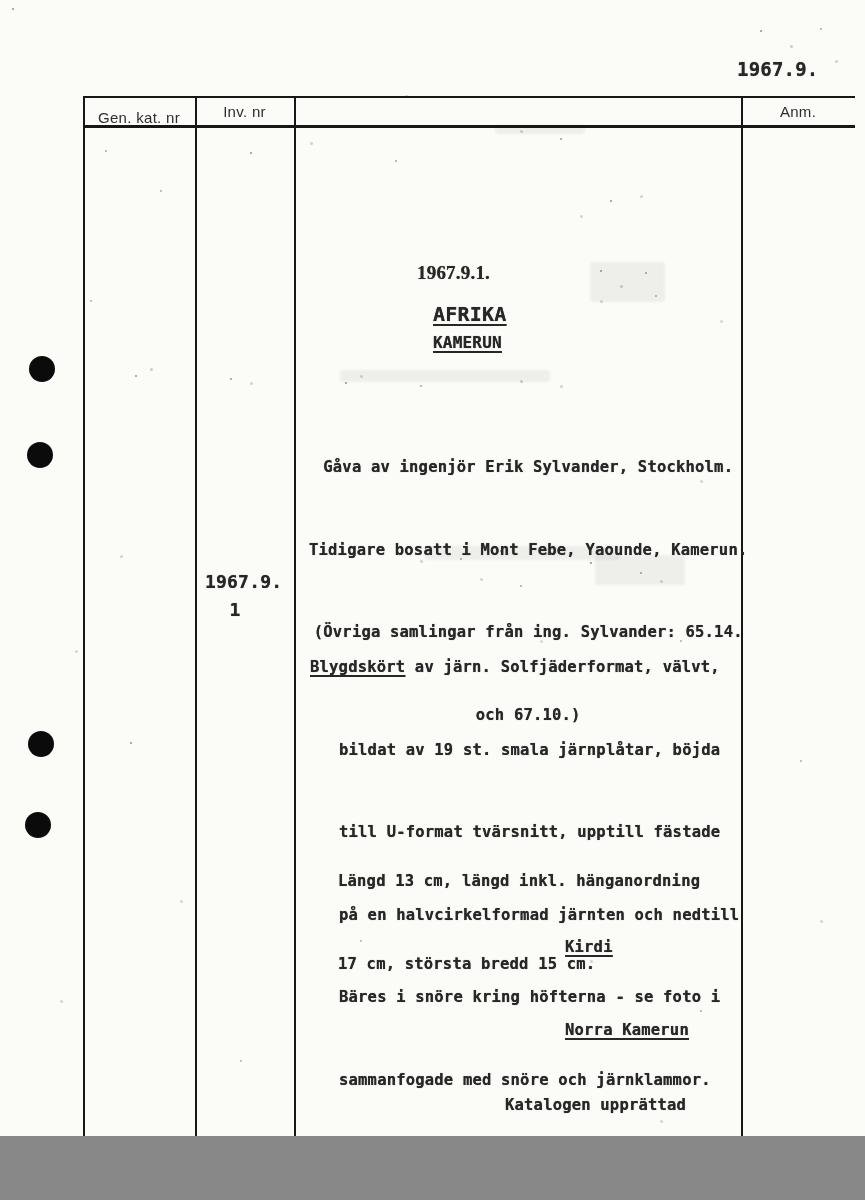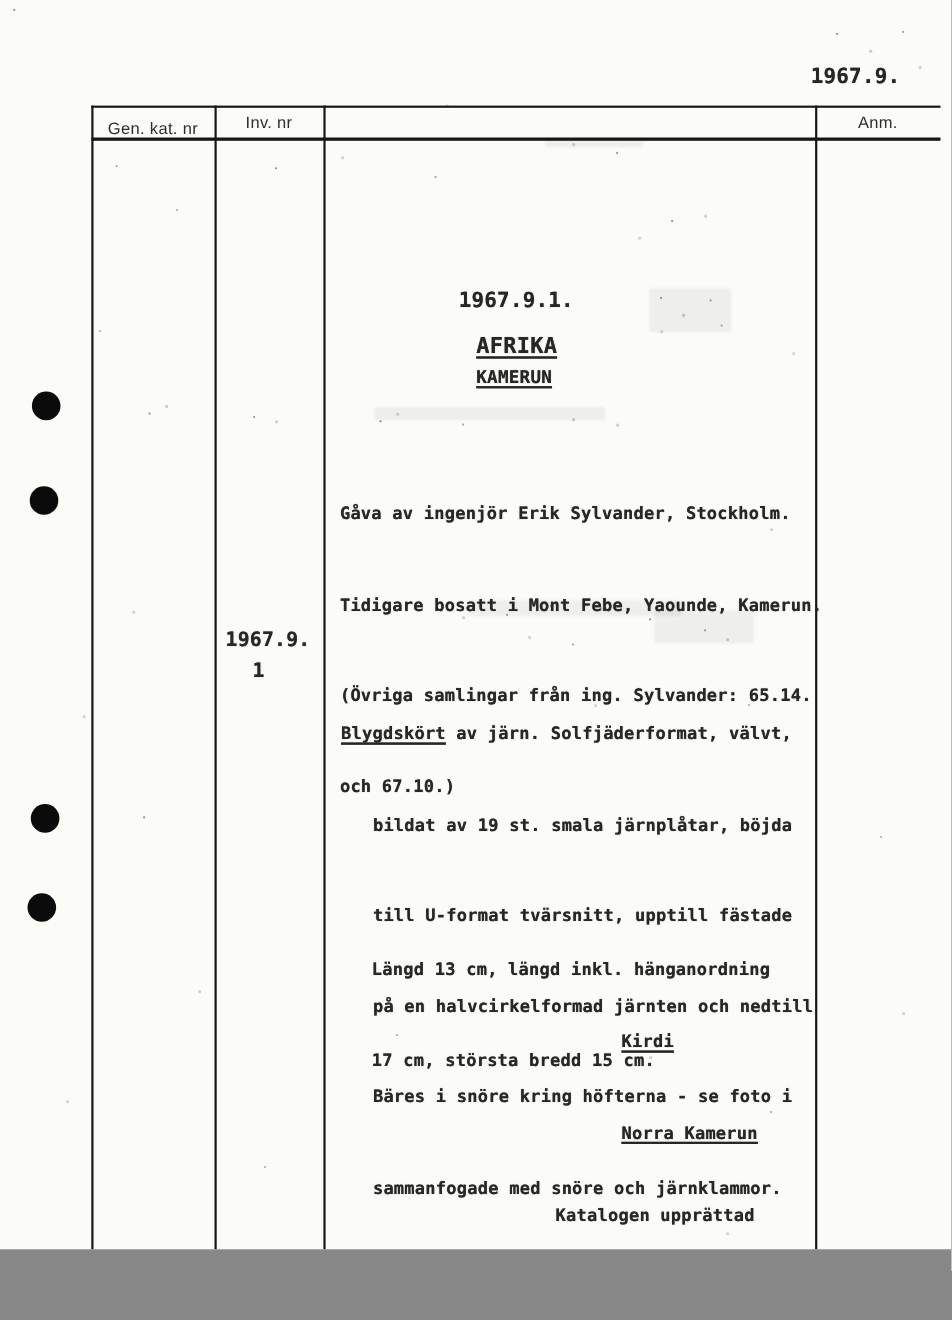--- a/index.html
+++ b/index.html
@@ -95,25 +95,25 @@
   <div class="hline" style="left:83px; top:125px; width:772px; height:3px;"></div>
   <div class="vline" style="left:83px;  top:96px; width:2px; height:1040px;"></div>
   <div class="vline" style="left:195px; top:96px; width:2px; height:1040px;"></div>
   <div class="vline" style="left:294px; top:96px; width:2px; height:1040px;"></div>
   <div class="vline" style="left:741px; top:96px; width:2px; height:1040px;"></div>
 
   <div class="print-label" style="left:83px; width:112px; top:109px;">Gen. kat. nr</div>
   <div class="print-label" style="left:195px; width:99px; top:103px;text-align:center;">Inv. nr</div>
   <div class="print-label" style="left:741px; width:114px; top:103px;">Anm.</div>
 
-  <div class="tw tw-lg" style="left:417px; top:261px;">1967.9.1.</div>
+  <div class="tw tw-lg" style="left:417px; top:261px;font-family:Liberation Serif, serif;">1967.9.1.</div>
   <div class="tw u" style="left:433px; top:301px; font-size:20px;">AFRIKA</div>
   <div class="tw u" style="left:433px; top:329px; font-size:16px;">KAMERUN</div>
 
-  <div class="tw" style="left:309px; top:399px;">
+  <div class="tw" style="left:309px; top:399px;text-align:center;">
     <div>Gåva av ingenjör Erik Sylvander, Stockholm.</div>
     <div>Tidigare bosatt i Mont Febe, Yaounde, Kamerun.</div>
     <div>(Övriga samlingar från ing. Sylvander: 65.14.</div>
     <div>och 67.10.)</div>
   </div>
 
   <div class="tw tw-md" style="left:205px; top:568px;">1967.9.</div>
   <div class="tw tw-md" style="left:205px; top:596px; width:60px; text-align:center;">1</div>
 
   <div class="tw" style="left:310px; top:599px;">

